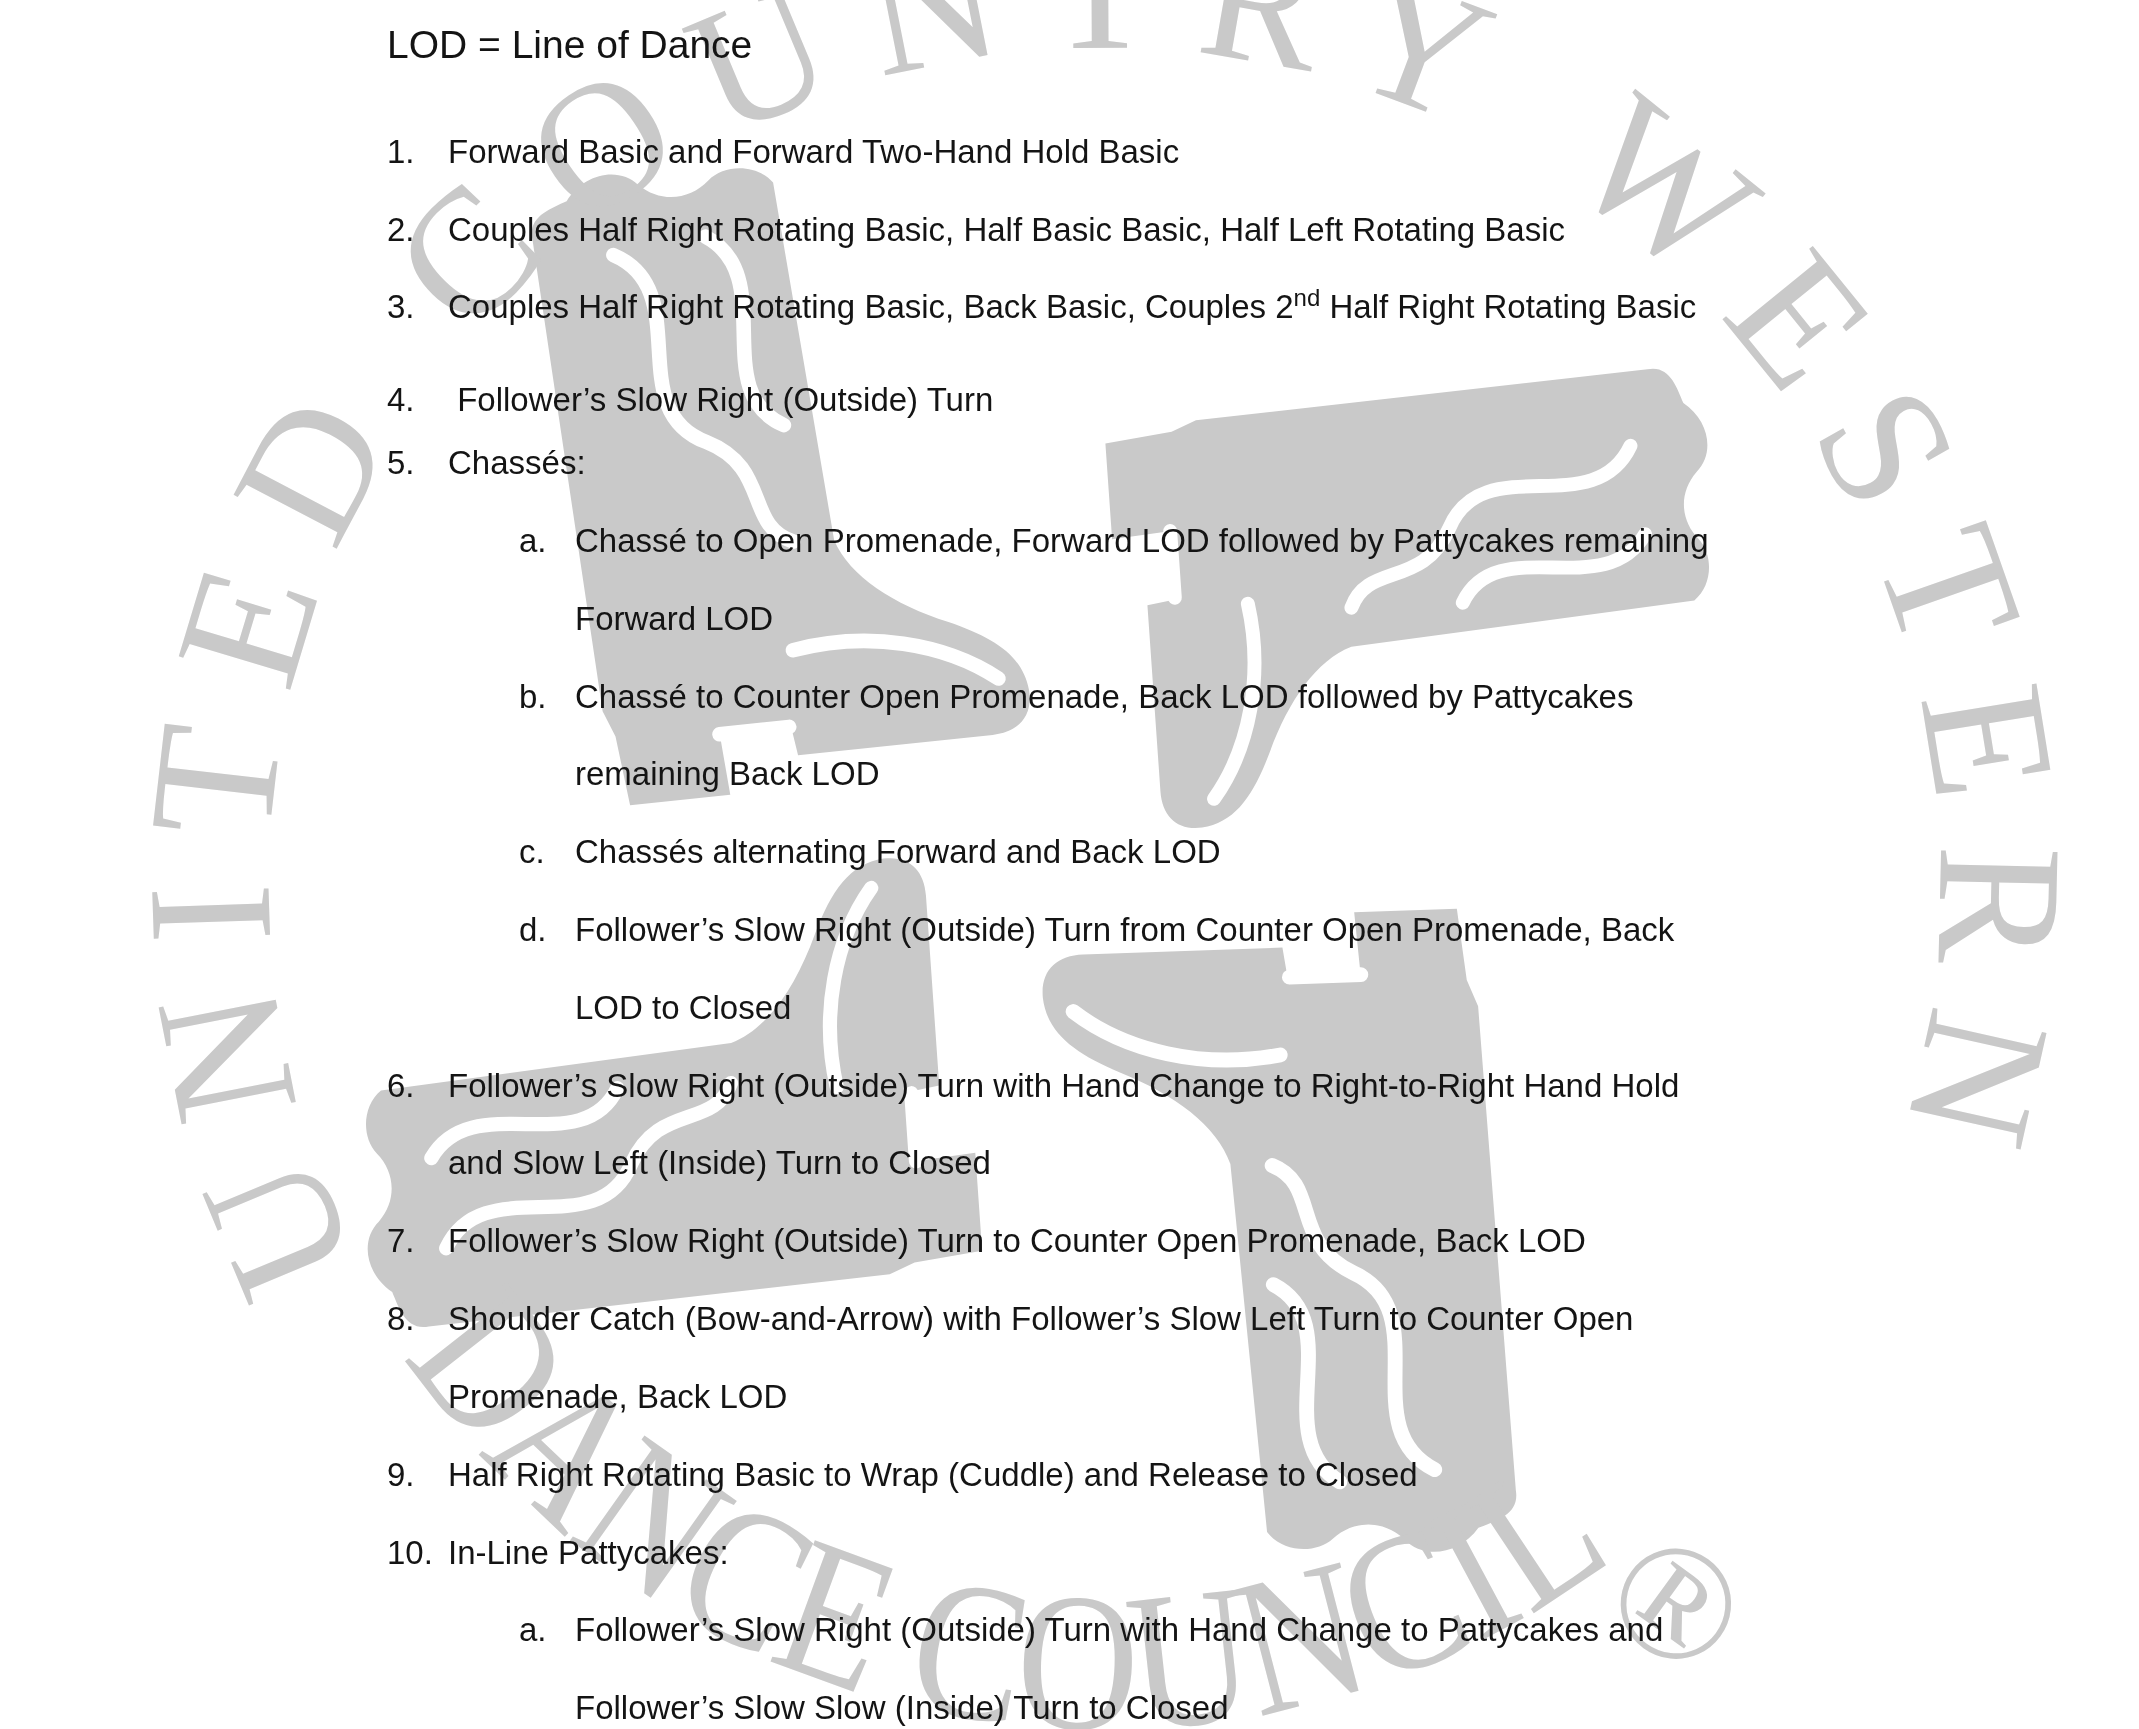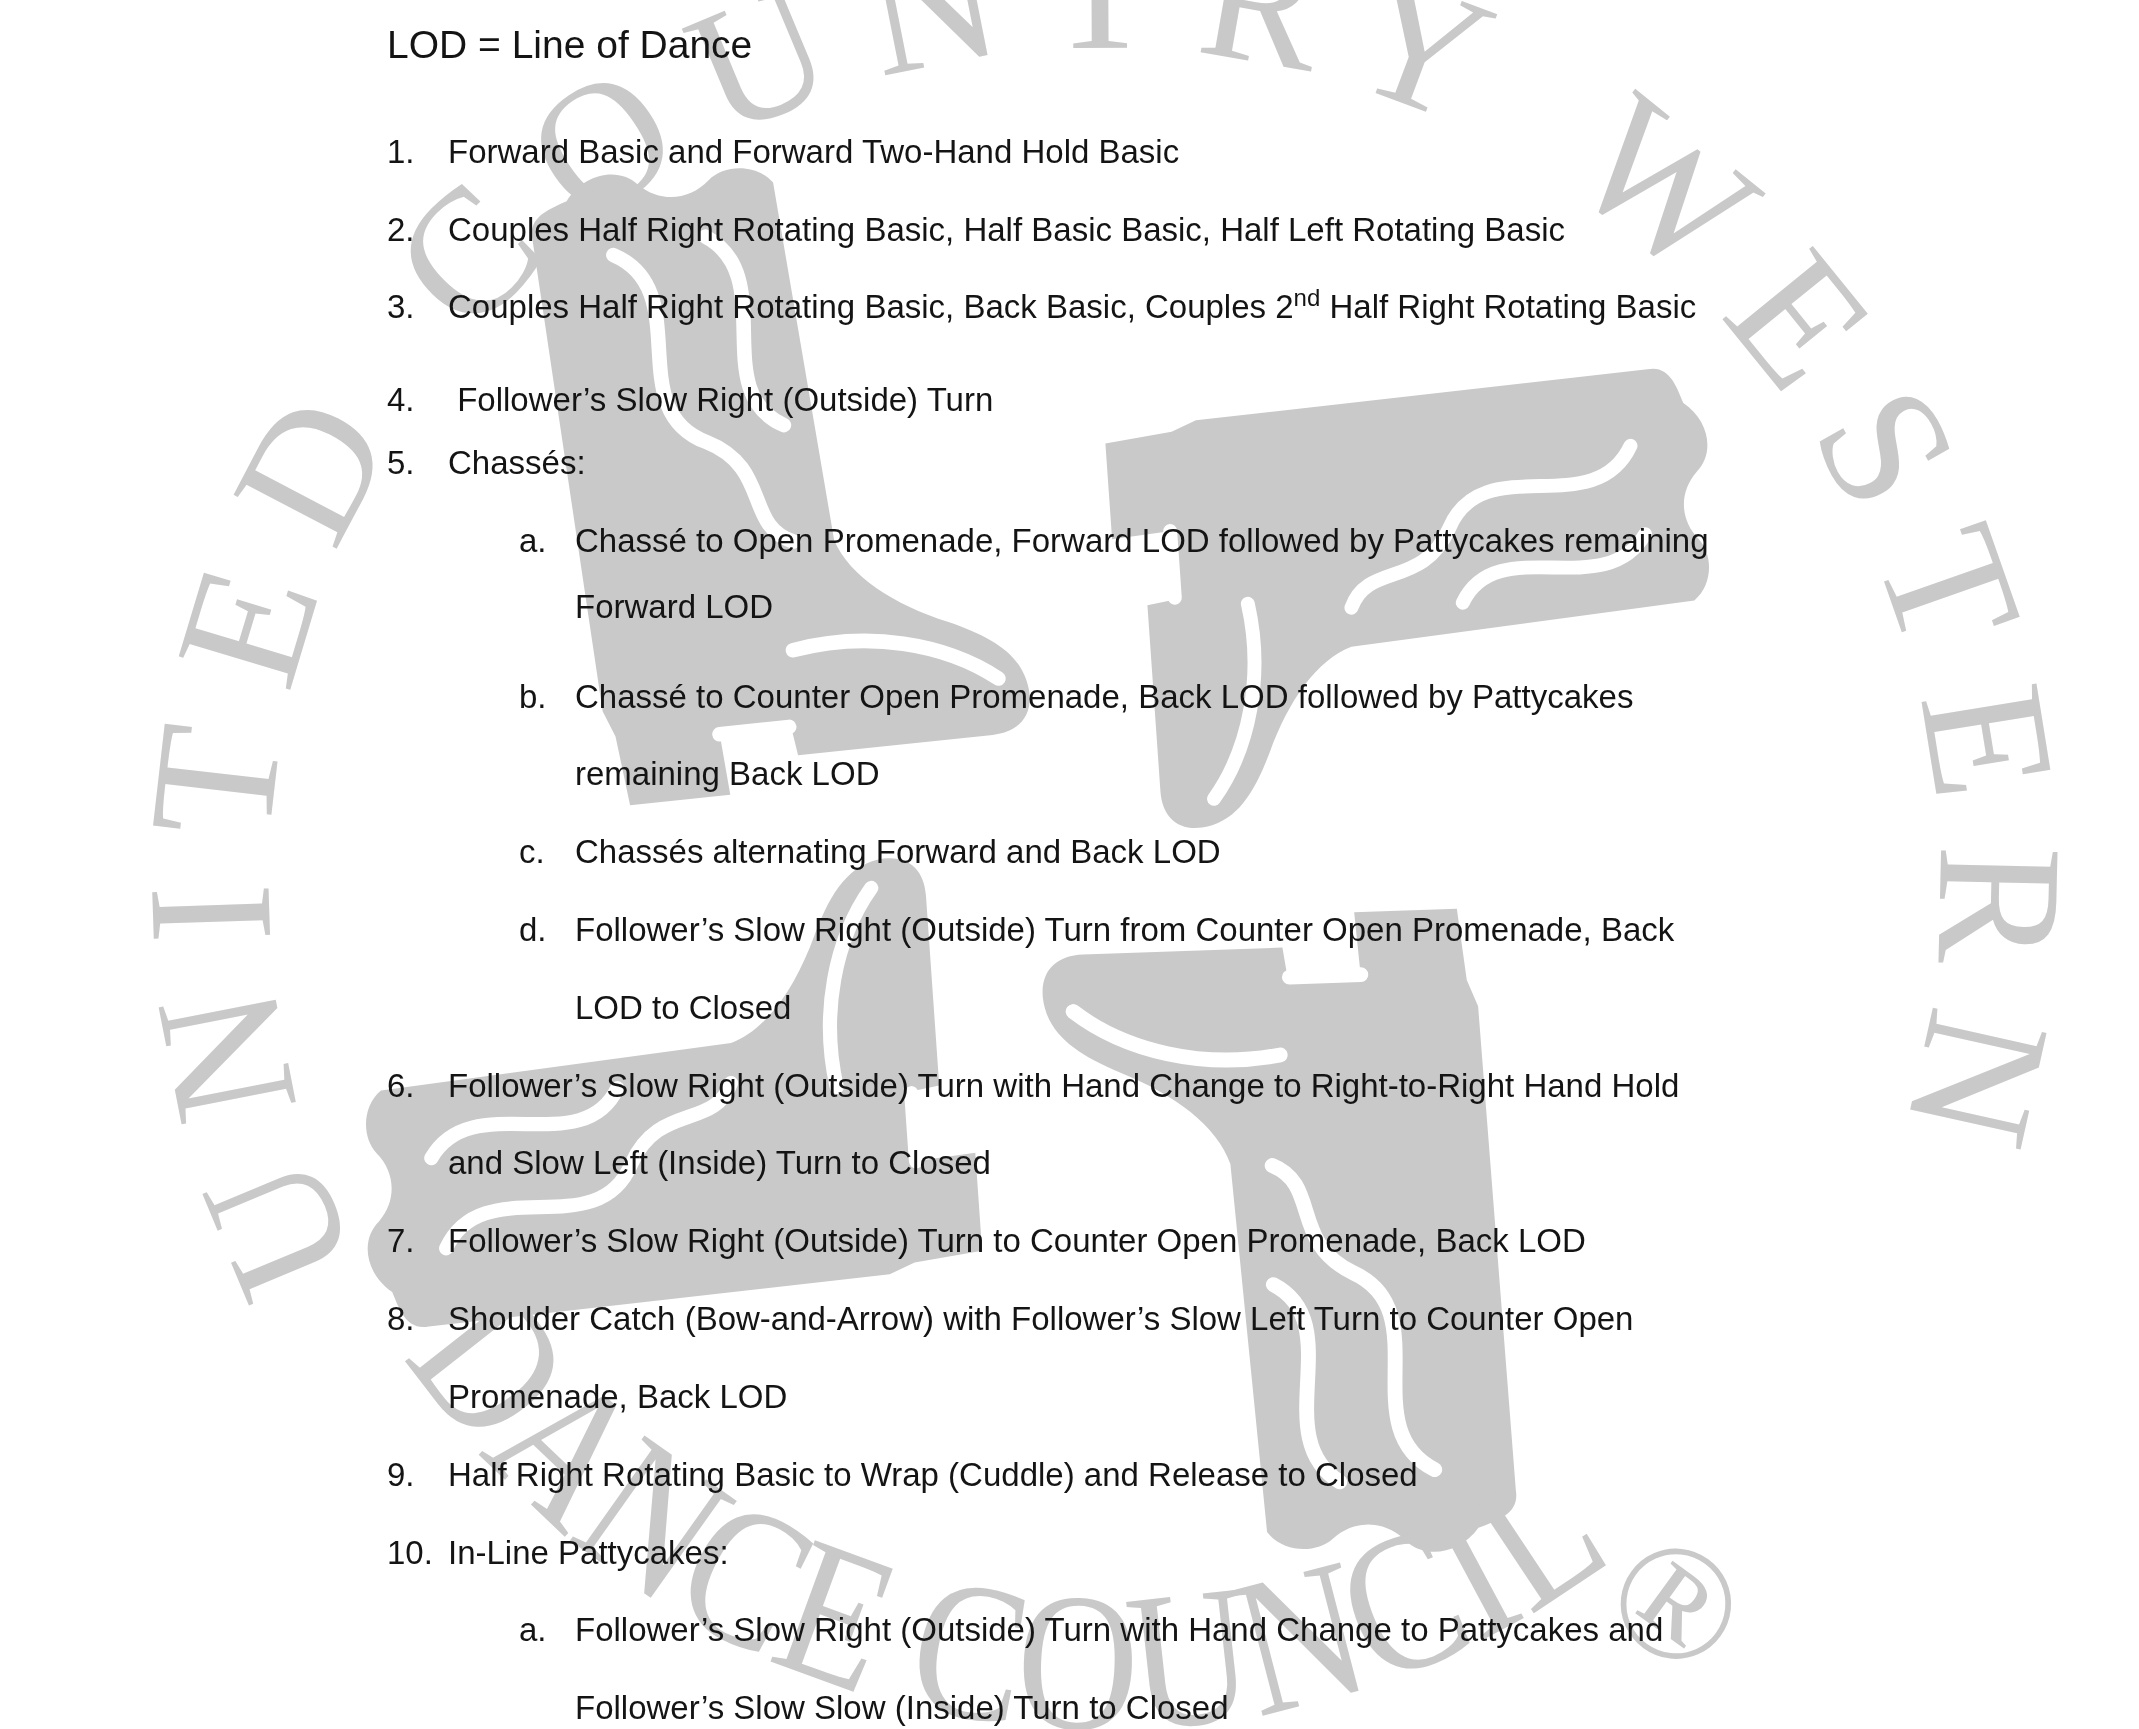--- a/index.html
+++ b/index.html
@@ -58,21 +58,21 @@
 
   <div class="heading">LOD = Line of Dance</div>
 
   <div id="list">
       <div class="row lv0" style="top: 126px;"><span class="mk">1.</span><span>Forward Basic and Forward Two-Hand Hold Basic</span></div>
       <div class="row lv0" style="top: 204px;"><span class="mk">2.</span><span>Couples Half Right Rotating Basic, Half Basic Basic, Half Left Rotating Basic</span></div>
       <div class="row lv0" style="top: 281px;"><span class="mk">3.</span><span>Couples Half Right Rotating Basic, Back Basic, Couples 2<sup>nd</sup> Half Right Rotating Basic</span></div>
       <div class="row lv0" style="top: 359px; margin-top: 15px;"><span class="mk">4.</span><span> Follower’s Slow Right (Outside) Turn</span></div>
       <div class="row lv0" style="top: 437px;"><span class="mk">5.</span><span>Chassés:</span></div>
       <div class="row lv1" style="top: 515px;"><span class="mk">a.</span><span>Chassé to Open Promenade, Forward LOD followed by Pattycakes remaining</span></div>
-      <div class="row lv1" style="top: 581px; text-align: center;"><span class="mk"></span><span>Forward LOD</span></div>
+      <div class="row lv1" style="top: 593px; text-align: center;"><span class="mk"></span><span>Forward LOD</span></div>
       <div class="row lv1" style="top: 671px;"><span class="mk">b.</span><span>Chassé to Counter Open Promenade, Back LOD followed by Pattycakes</span></div>
       <div class="row lv1" style="top: 748px;"><span class="mk"></span><span>remaining Back LOD</span></div>
       <div class="row lv1" style="top: 826px;"><span class="mk">c.</span><span>Chassés alternating Forward and Back LOD</span></div>
       <div class="row lv1" style="top: 904px;"><span class="mk">d.</span><span>Follower’s Slow Right (Outside) Turn from Counter Open Promenade, Back</span></div>
       <div class="row lv1" style="top: 982px;"><span class="mk"></span><span>LOD to Closed</span></div>
       <div class="row lv0" style="top: 1060px;"><span class="mk">6.</span><span>Follower’s Slow Right (Outside) Turn with Hand Change to Right-to-Right Hand Hold</span></div>
       <div class="row lv0" style="top: 1137px;"><span class="mk"></span><span>and Slow Left (Inside) Turn to Closed</span></div>
       <div class="row lv0" style="top: 1215px;"><span class="mk">7.</span><span>Follower’s Slow Right (Outside) Turn to Counter Open Promenade, Back LOD</span></div>
       <div class="row lv0" style="top: 1293px;"><span class="mk">8.</span><span>Shoulder Catch (Bow-and-Arrow) with Follower’s Slow Left Turn to Counter Open</span></div>
       <div class="row lv0" style="top: 1371px;"><span class="mk"></span><span>Promenade, Back LOD</span></div>

